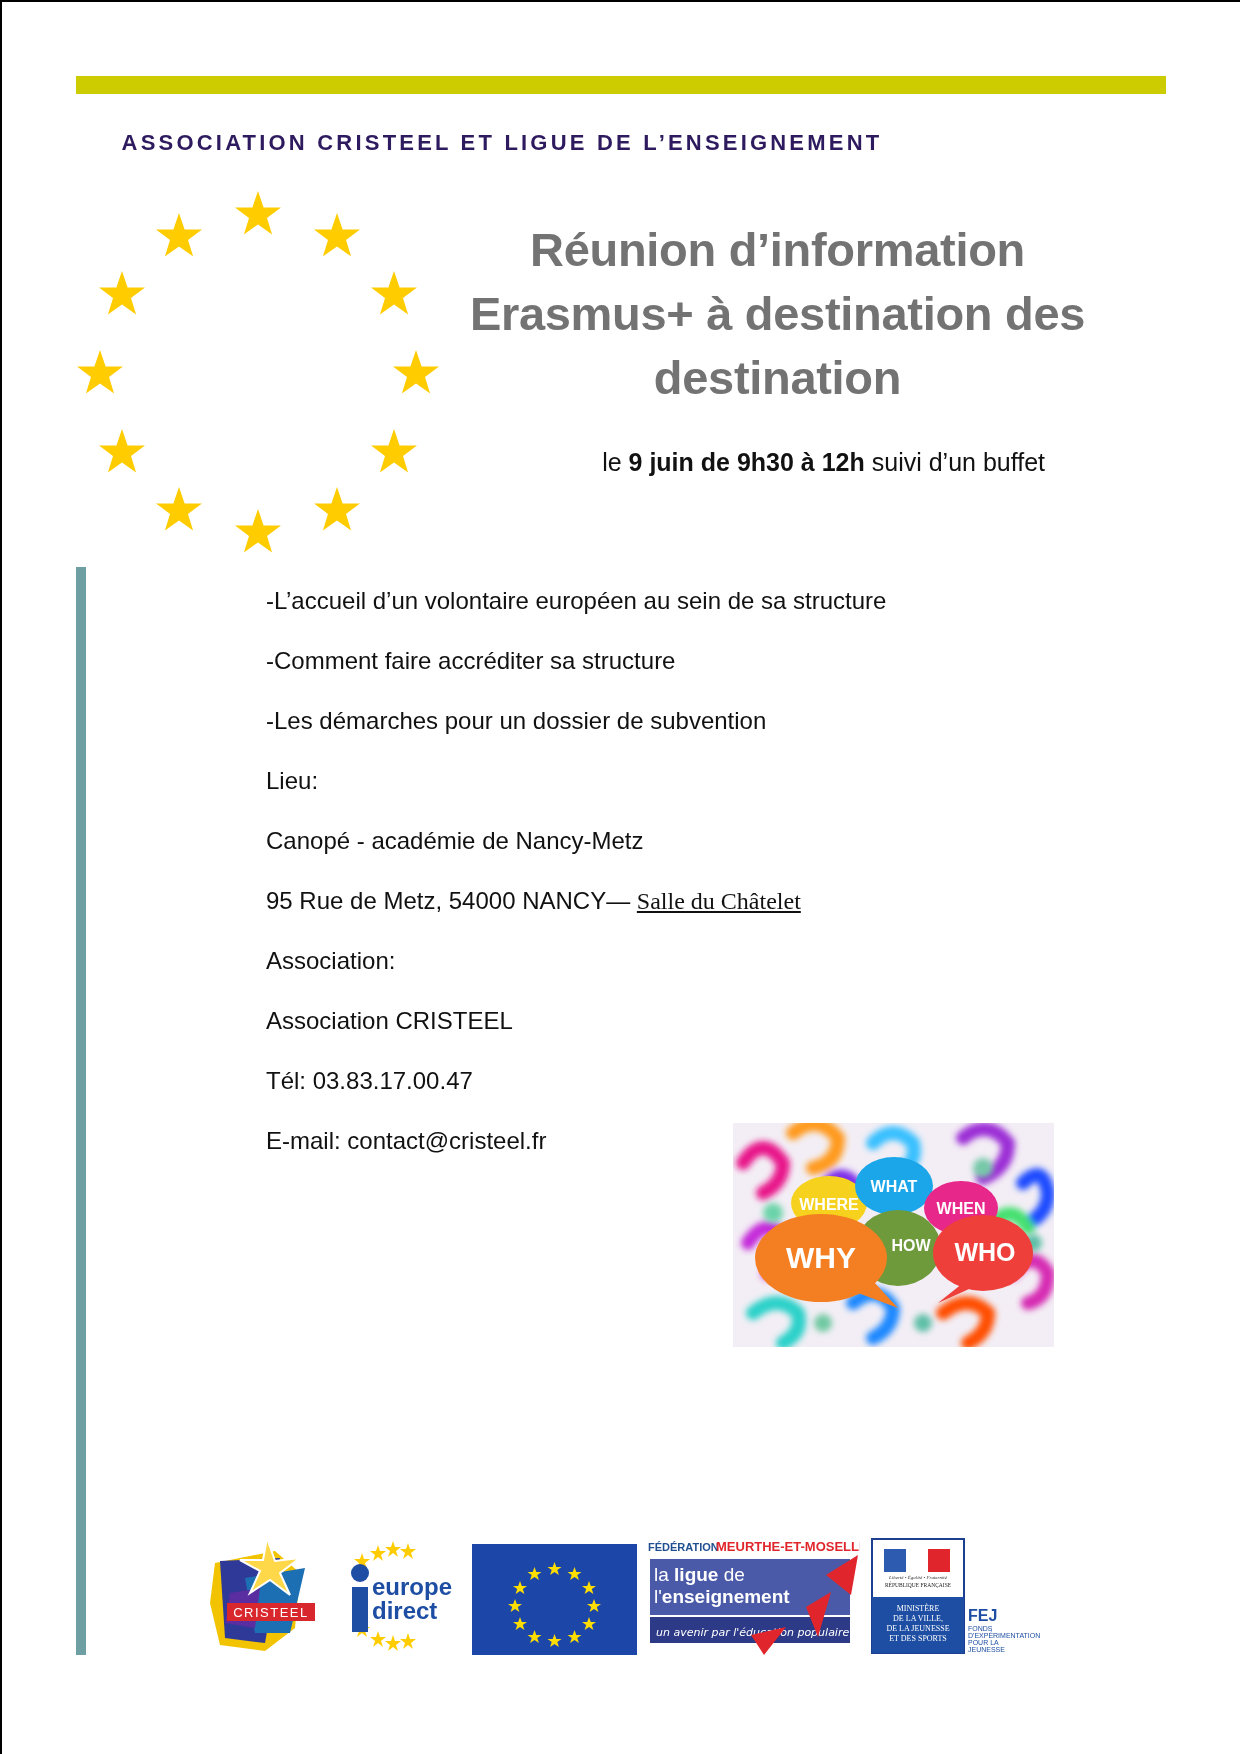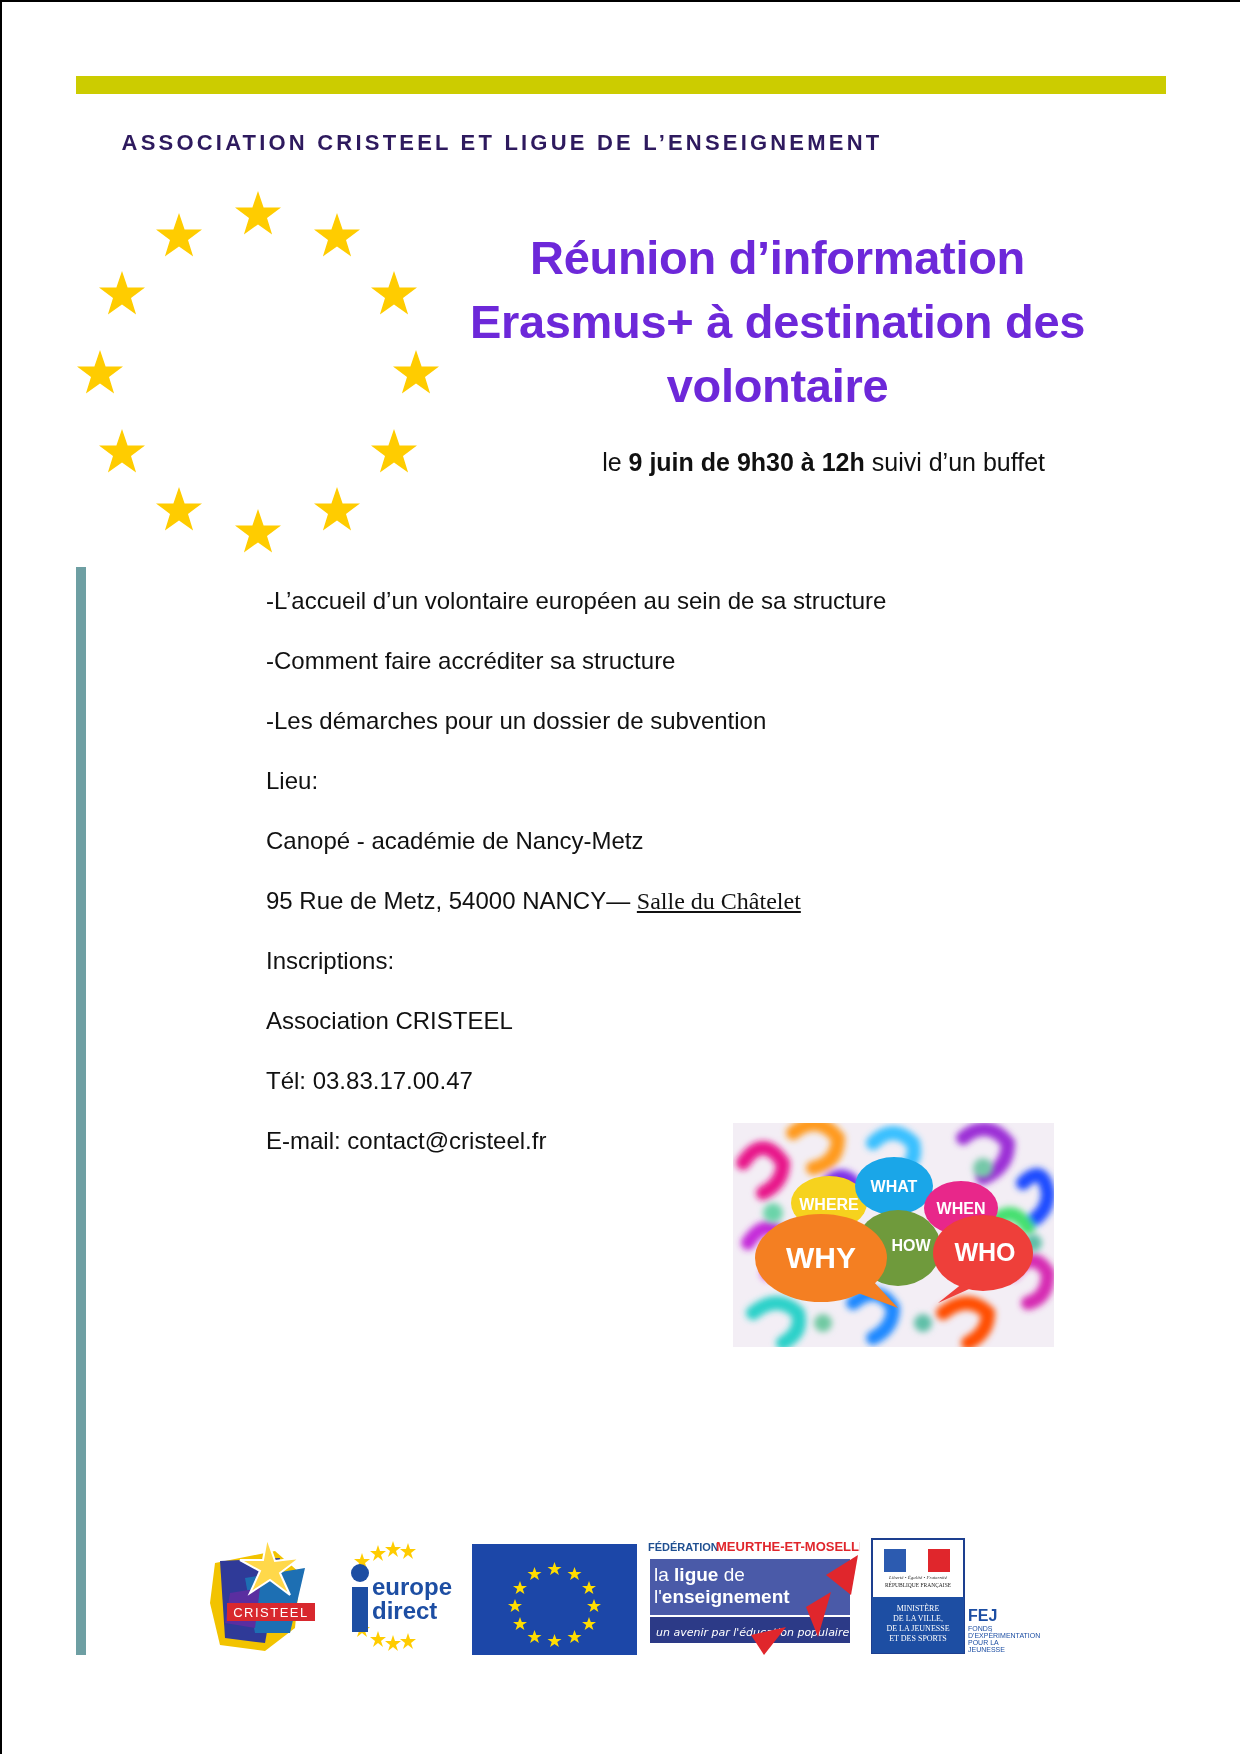--- a/index.html
+++ b/index.html
@@ -5,21 +5,21 @@
   * { box-sizing: border-box; margin: 0; padding: 0; }
   html, body { width: 1240px; height: 1754px; background: #ffffff; overflow: hidden; }
   body { position: relative; font-family: "Liberation Sans", "DejaVu Sans", sans-serif; color: #111; }
   .page-border { position: absolute; left: 0; top: 0; width: 1240px; height: 1754px; border-top: 2px solid #000; border-left: 2px solid #000; pointer-events: none; }
 
   .top-bar { position: absolute; left: 76px; top: 76px; width: 1090px; height: 18px; background: #cccc00; }
   .org-header { position: absolute; left: 0; width: 980px; top: 130px; text-align: center; font-size: 22px; font-weight: bold; letter-spacing: 3.2px; color: #2e1a5e; padding-left: 24px; }
 
   .eu-stars { position: absolute; left: 70px; top: 185px; width: 380px; height: 370px; }
 
-  .title { position: absolute; left: 450px; width: 655px; top: 226px; text-align: center; font-size: 47px; font-weight: bold; line-height: 64px; color: #6d28d9; letter-spacing: -0.3px; }
+  .title { position: absolute; left: 450px; width: 655px; top: 218px; text-align: center; font-size: 47px; font-weight: bold; line-height: 64px; color: #737373; letter-spacing: -0.3px; }
   .subtitle { position: absolute; left: 450px; width: 595px; top: 448px; text-align: right; font-size: 25px; color: #111; }
   .subtitle b { font-weight: bold; }
 
   .left-bar { position: absolute; left: 76px; top: 567px; width: 10px; height: 1088px; background: #6e9fa3; }
 
   .body { position: absolute; left: 266px; top: 566px; width: 780px; font-size: 24px; color: #111; }
   .intro { line-height: 42.5px; text-align: justify; text-align-last: left; }
   .para { margin-top: 18px; line-height: 42px; }
   .para.bold { font-weight: normal; }
   .para .link { text-decoration: underline; font-family: Liberation Serif, serif; }
@@ -51,35 +51,35 @@
   <use href="#st" x="109" y="326"></use>
   <use href="#st" x="52" y="268"></use>
   <use href="#st" x="30" y="189"></use>
   <use href="#st" x="52" y="110"></use>
   <use href="#st" x="109" y="52"></use>
 </svg>
 
 <div class="title">
   <div>Réunion d’information</div>
   <div>Erasmus+ à destination des</div>
-  <div>volontaire</div>
+  <div>destination</div>
 </div>
 
 <div class="subtitle"><span>le </span><b>9 juin</b><b> de </b><b>9h30</b><b> à </b><b>12h</b><span> suivi d’un buffet</span></div>
 
 <div class="left-bar"></div>
 
 <div class="body">
   <p class="para" style="margin-top:14px">-L’accueil d’un volontaire européen au sein de sa structure</p>
   <p class="para">-Comment faire accréditer sa structure</p>
   <p class="para">-Les démarches pour un dossier de subvention</p>
   <p class="para bold">Lieu:</p>
   <p class="para">Canopé - académie de Nancy-Metz</p>
   <p class="para"><span>95 Rue de Metz, 54000 NANCY— </span><span class="link">Salle du Châtelet</span></p>
-  <p class="para bold">Inscriptions:</p>
+  <p class="para bold">Association:</p>
   <p class="para">Association CRISTEEL</p>
   <p class="para">Tél: 03.83.17.00.47</p>
   <p class="para">E-mail: contact@cristeel.fr</p>
 </div>
 
 <svg class="why-img" viewBox="0 0 321 224">
   <defs>
     <filter id="blur">
         <feGaussianBlur stdDeviation="3"></feGaussianBlur>
       </filter>

